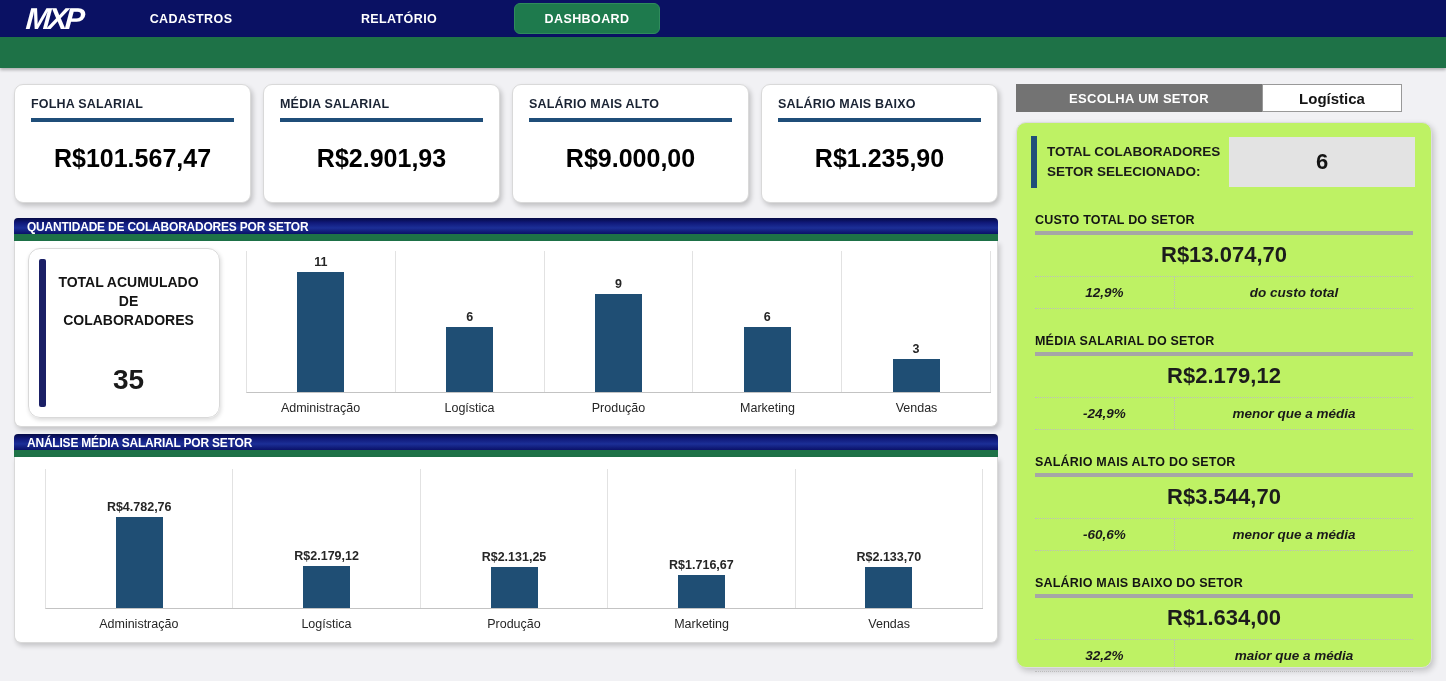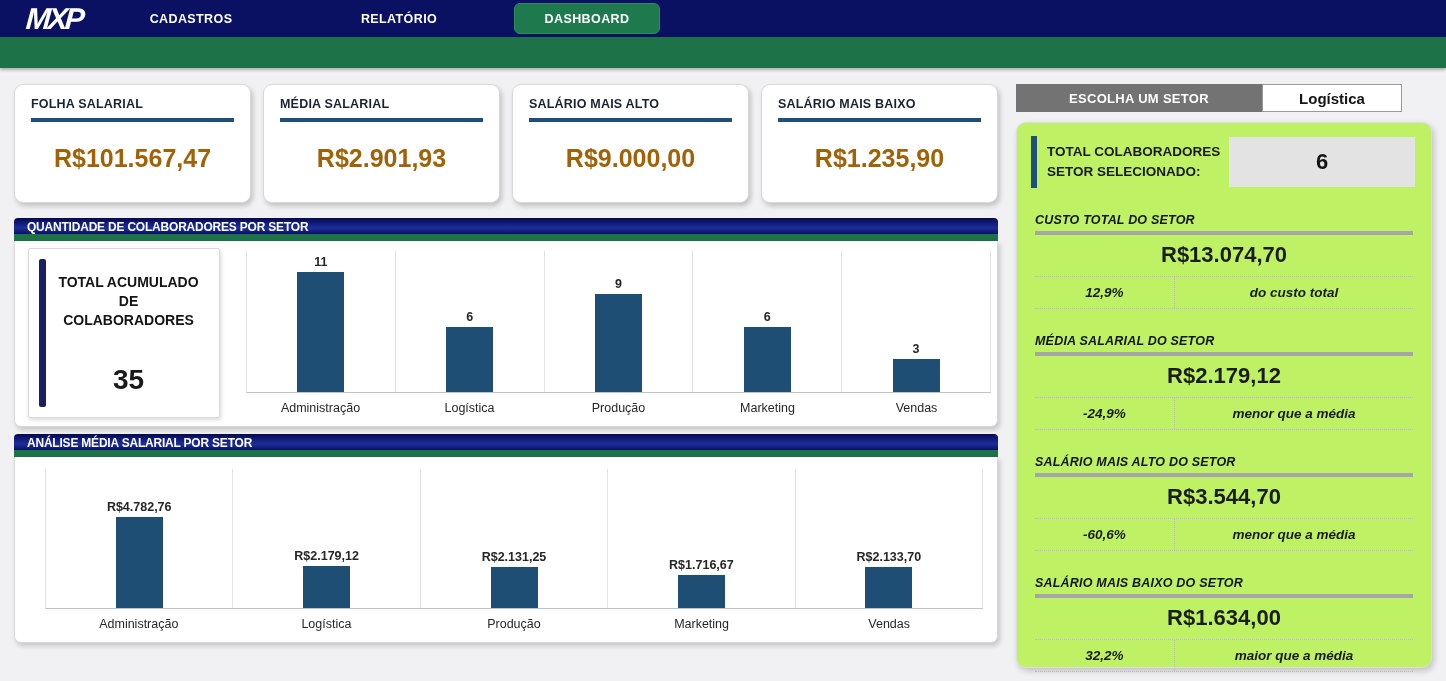--- a/index.html
+++ b/index.html
@@ -21,33 +21,33 @@
   .main { display:flex; padding:16px 14px 0 14px; }
   .left-col { width:984px; }
   .right-col { width:416px; margin-left:18px; }
 
   
   .kpi-row { display:flex; gap:12px; height:119px; }
   .card { background:#fff; border:1px solid #d9d9d9; border-radius:9px; box-shadow:2px 3px 5px rgba(0,0,0,.2); }
   .kpi { flex:1; padding:12px 16px 0 16px; }
   .kpi-title { font-size:12.5px; font-weight:bold; color:#1a2333; letter-spacing:.2px; }
   .kpi-rule { height:4px; background:#1F4E79; margin-top:7px; }
-  .kpi-value { text-align:center; margin-top:22px; font-size:25px; font-weight:bold; color:#a16207; }
+  .kpi-value { text-align:center; margin-top:22px; font-size:25px; font-weight:bold; color:#000000; }
 
   
   .section { margin-top:15px; }
   .sec-header { height:16px; border-radius:4px 4px 0 0; padding-left:13px; display:flex; align-items:center;
                 background:linear-gradient(180deg,#050a45 0%,#10197a 30%,#1c2f97 62%,#0a1168 100%); }
   .sec-title { color:#fff; font-size:13px; font-weight:bold; letter-spacing:-.2px; transform:scaleX(.92); transform-origin:left; }
   .sec-green { height:7px; background:#1e7247; }
   .sec-body { background:#fff; border:1px solid #d9d9d9; border-top:none; border-radius:0 0 7px 7px;
               box-shadow:2px 3px 5px rgba(0,0,0,.18); height:186px; display:flex; }
 
   
-  .total-card { width:192px; margin:7px 0 8px 13px; border:1px solid #d9d9d9; border-radius:2px;
+  .total-card { width:192px; margin:7px 0 8px 13px; border:1px solid #d9d9d9; border-radius:12px;
                 box-shadow:1px 2px 4px rgba(0,0,0,.15); display:flex; padding:10px 8px 10px 10px; }
   .total-accent { width:7px; background:#1b2066; border-radius:2px; }
   .total-body { flex:1; display:flex; flex-direction:column; align-items:center; text-align:center; padding-top:14px; }
   .total-label { font-size:14px; font-weight:bold; color:#141414; line-height:1.35; width:150px; }
   .total-value { font-size:28px; font-weight:bold; margin-top:34px; }
 
   
   .chart-wrap1 { flex:1; padding:10px 6px 0 26px; }
   .chart-wrap2 { flex:1; padding:12px 14px 0 30px; }
   .plot { display:flex; align-items:stretch; border-left:1px solid #e2e2e2; border-bottom:1px solid #c3c3c3; }
@@ -64,21 +64,21 @@
   .selector-dd { width:140px; background:#fff; border:1px solid #999; font-size:15px; font-weight:bold; color:#141414;
                  display:flex; align-items:center; justify-content:center; cursor:pointer; }
   .right-card { margin-top:10px; background:#bef264; border:1px solid #ddd; border-radius:10px;
                 box-shadow:2px 3px 6px rgba(0,0,0,.2); padding:13px 16px 0 14px; height:546px; }
   .sel-total { display:flex; align-items:center; }
   .sel-accent { width:6px; height:52px; background:#1F4E79; }
   .sel-total-label { font-size:13.5px; font-weight:bold; line-height:1.45; width:180px; margin-left:10px; }
   .sel-total-box { margin-left:auto; width:186px; height:50px; background:#e3e3e3; display:flex; align-items:center; justify-content:center;
                    font-size:22px; font-weight:bold; color:#141414; }
   .stat-block { margin-top:25px; padding:0 2px 0 4px; }
-  .stat-title { font-size:12.5px; font-weight:bold; color:#141414; letter-spacing:.2px;font-style:italic; }
+  .stat-title { font-size:12.5px; font-weight:bold; color:#141414; letter-spacing:.2px; }
   .stat-rule { height:4px; background:#a6a6a6; margin-top:4px; }
   .stat-value { text-align:center; font-size:22px; font-weight:bold; color:#1c1c1c; padding:7px 0 8px 0; }
   .stat-row { display:flex; border-top:1px dotted #bdbdbd; border-bottom:1px dotted #bdbdbd; }
   .stat-pct { width:37%; border-right:1px dotted #bdbdbd; text-align:center; font-size:13.5px; font-weight:bold; font-style:italic; padding:8px 0; }
   .stat-note { width:63%; text-align:center; font-size:13.5px; font-weight:bold; font-style:italic; padding:8px 0; }
 </style>
 </head>
 <body>
 
 <div class="topnav">

